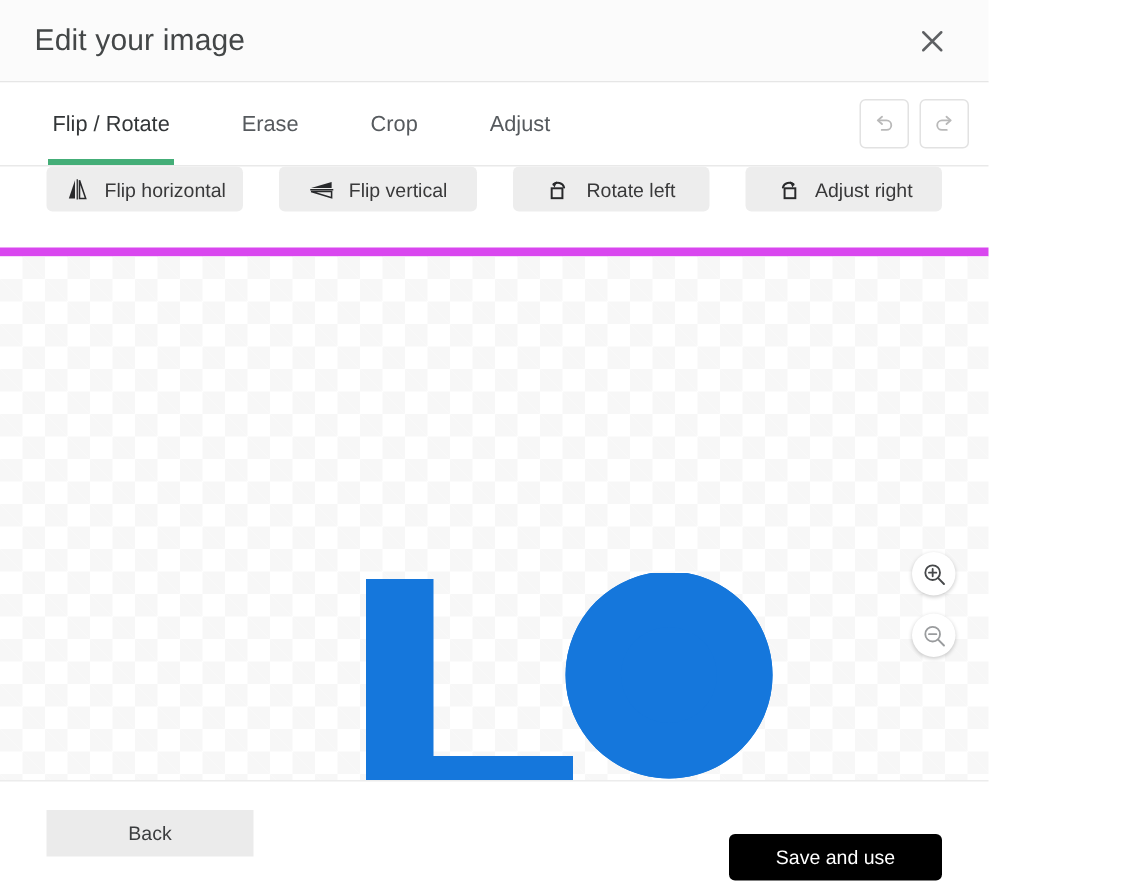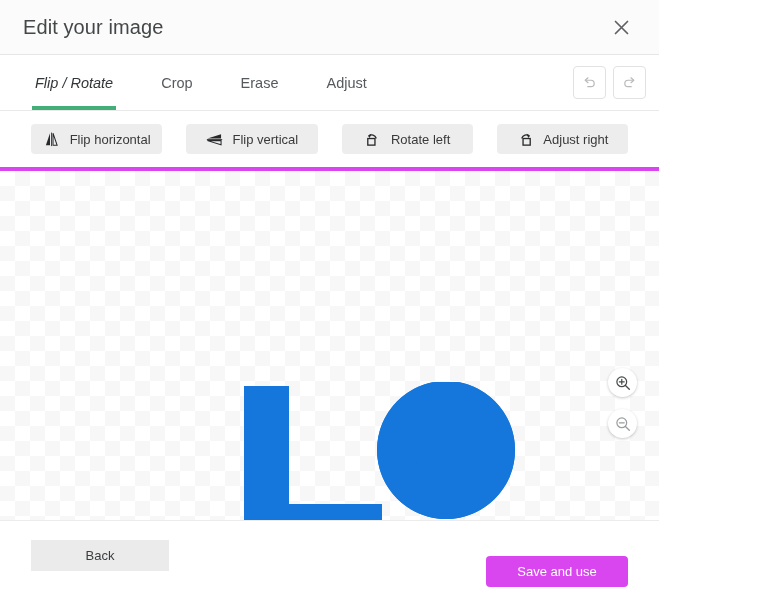--- a/index.html
+++ b/index.html
@@ -77,21 +77,21 @@
     position: relative;
     display: flex;
     align-items: center;
     font-size: 14.5px;
     color: #565a5e;
     cursor: pointer;
     padding: 0 2px;
     margin-right: 44px;
     white-space: nowrap;
   }
-  .tab.active { color: #333638; font-style: italic; }
+  .tab.active { color: #333638; }
   .tab.active::after {
     content: "";
     position: absolute;
     left: -1px;
     right: -1px;
     bottom: 0;
     height: 4px;
     background: #44ae78;
   }
   .history-btns {
@@ -111,23 +111,22 @@
     cursor: pointer;
     color: #b9b9b9;
   }
   .hist-btn svg { display: block; }
 
   
   .toolbar {
     height: 60px;
     min-height: 60px;
     background: #ffffff;
-    border-bottom: 4px solid #d946ef;
-    display: flex;
-    align-items: center;
+    border-bottom: 6px solid #d946ef;
+    display: flex;
     padding: 0 31px;
     box-sizing: border-box;
     gap: 24px;
   }
   .tool-btn {
     flex: 1;
     height: 30px;
     background: #ededed;
     border: none;
     border-radius: 4px;
@@ -214,21 +213,21 @@
     border: none;
     border-radius: 0;
     font-family: "Liberation Sans", sans-serif;
     font-size: 13px;
     color: #3b3d3f;
     cursor: pointer;
   }
   .btn-save {
     width: 142px;
     height: 31px;
-    background: #d946ef;
+    background: #000000;
     border: none;
     border-radius: 4px;
     font-family: "Liberation Sans", sans-serif;
     font-size: 13px;
     color: #ffffff;
     cursor: pointer;
     margin-top: 32px;
   }
 </style>
 </head>
@@ -244,24 +243,24 @@
       </svg>
     </div>
   </div>
 
   <div class="tabbar">
     <div class="tabs">
       <div class="tab active">
         <span>Flip / Rotate</span>
       </div>
       <div class="tab">
+        <span>Erase</span>
+      </div>
+      <div class="tab">
         <span>Crop</span>
-      </div>
-      <div class="tab">
-        <span>Erase</span>
       </div>
       <div class="tab">
         <span>Adjust</span>
       </div>
     </div>
     <div class="history-btns">
       <div class="hist-btn">
         <span>
           <svg width="15" height="15" viewBox="0 0 16 16">
             <path d="M4.2 5.6 H9.6 a3.4 3.4 0 0 1 0 6.8 H6.2" stroke="currentColor" stroke-width="1.3" fill="none" stroke-linecap="round"></path>

